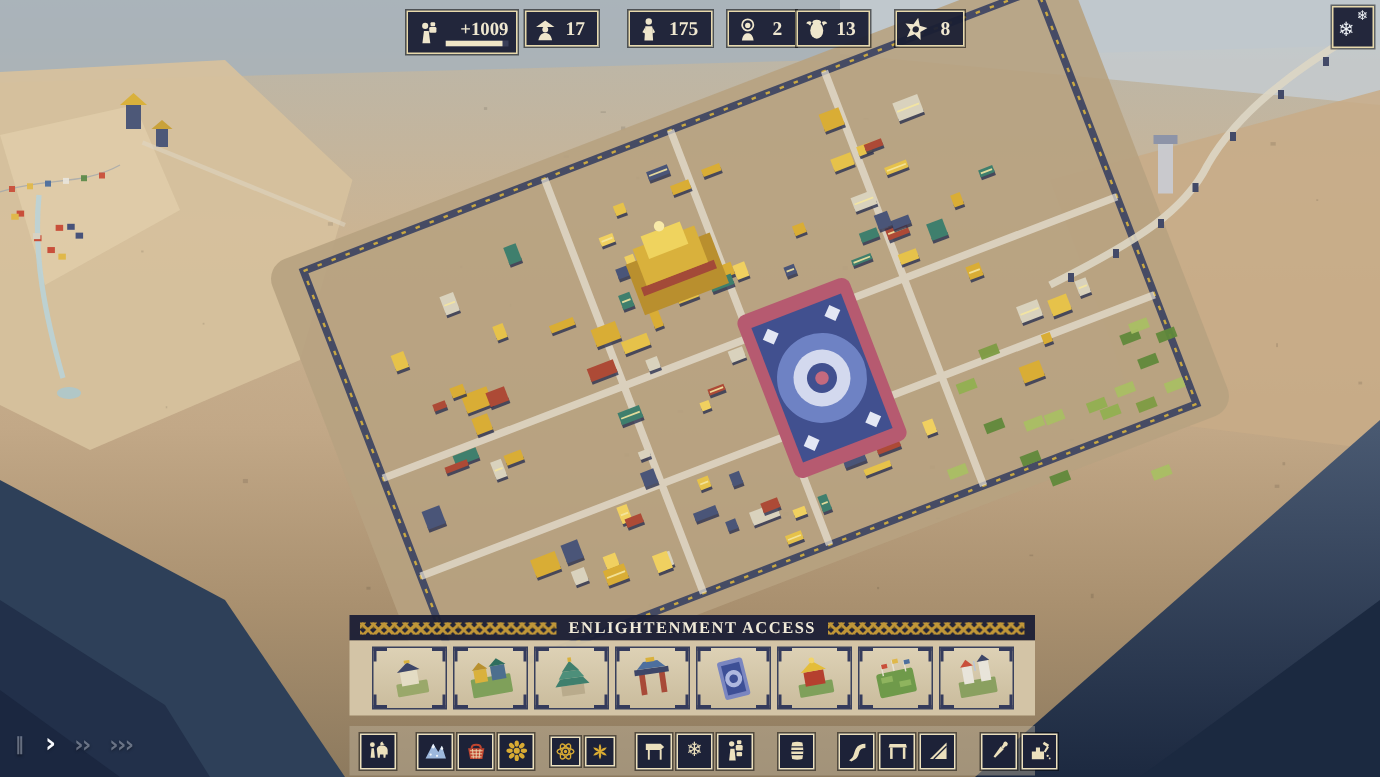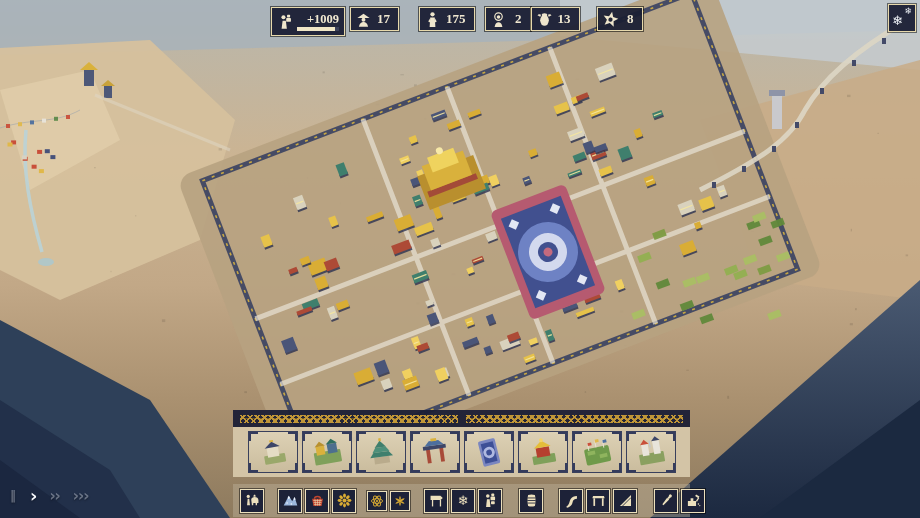--- a/index.html
+++ b/index.html
@@ -506,20 +506,21 @@
 
   <div class="ui speed">
     <span class="spd pause">‖</span>
     <span class="spd active">›</span>
     <span class="spd">››</span>
     <span class="spd">›››</span>
   </div>
 
   <div class="ui banner">
     <span class="chain"></span>
+    <span class="title">ENLIGHTENMENT ACCESS</span>
     <span class="chain"></span>
   </div>
 
   <div class="ui slots">
     <div class="slot">
       <i class="c1"></i>
         <i class="c2"></i>
         <i class="c3"></i>
         <i class="c4"></i>
       <svg viewBox="0 0 44 34">

